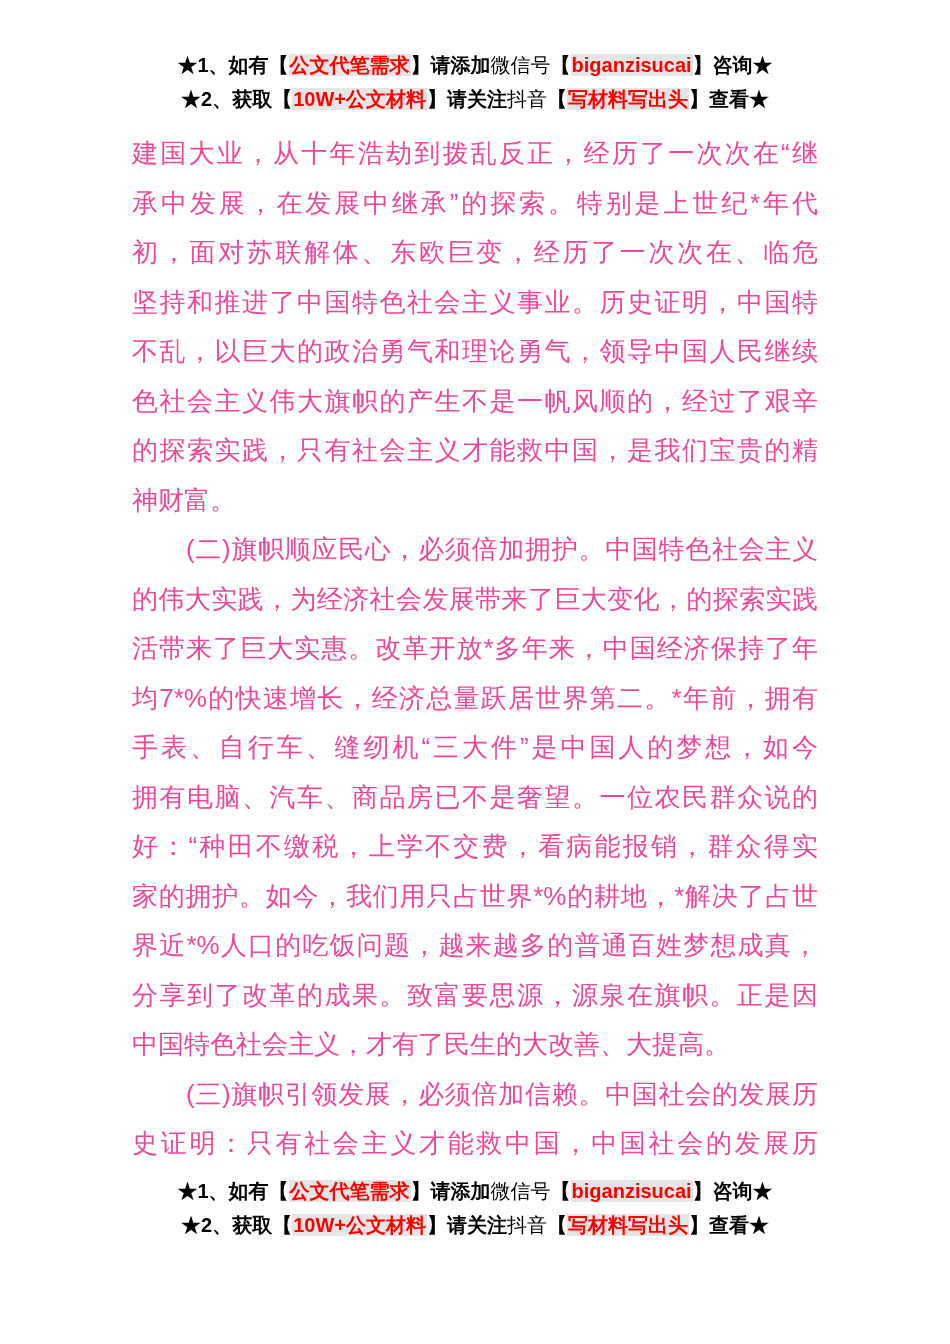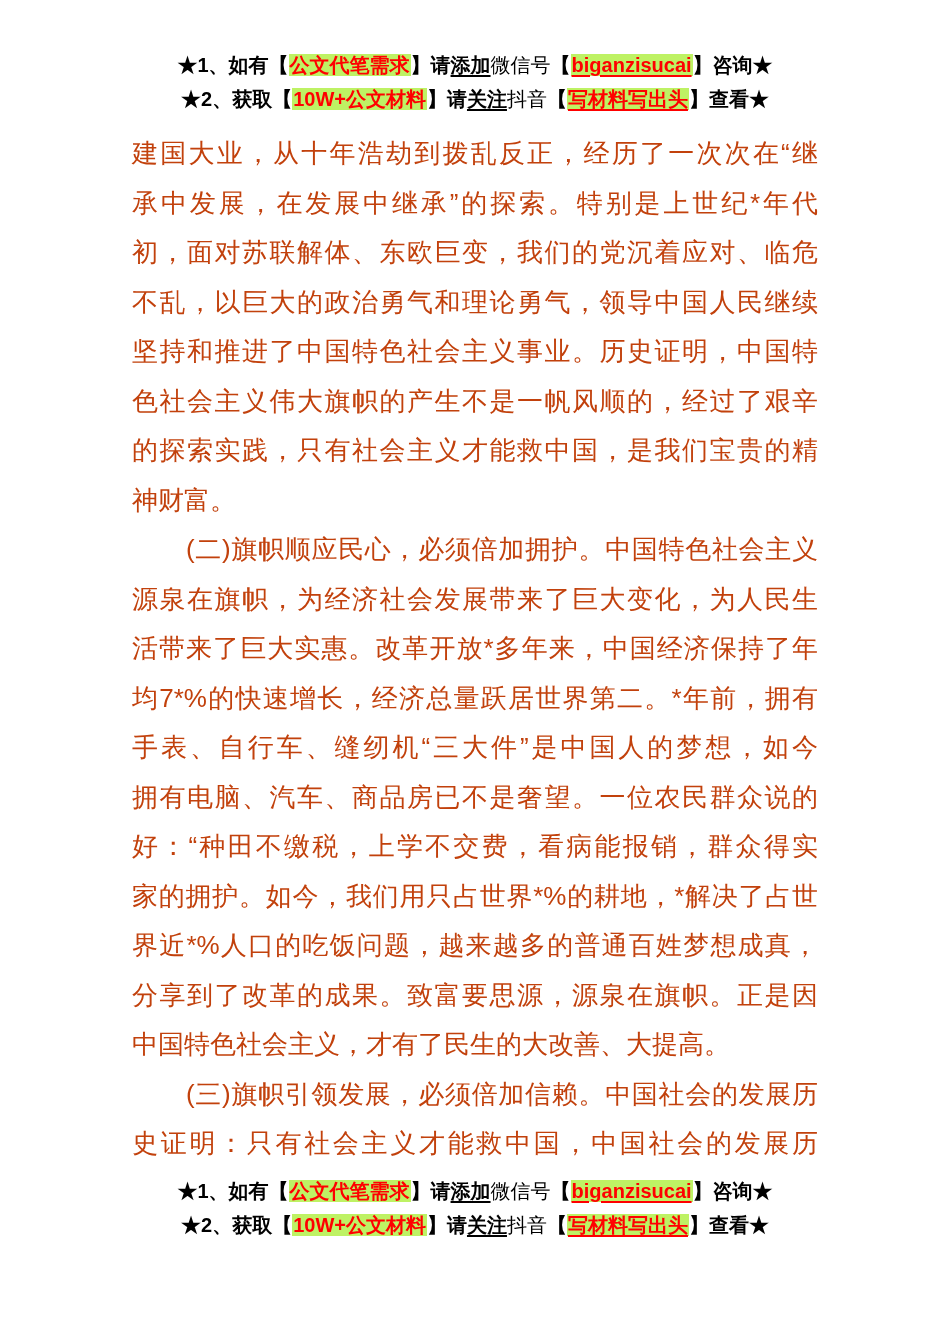--- a/index.html
+++ b/index.html
@@ -21,66 +21,65 @@
     text-align:center;
     font-weight:700;
     font-size:20px;
     line-height:33px;
     letter-spacing:0px;
     white-space:nowrap;
   }
   .banner-header{padding-top:49px;}
   .banner-footer{margin-top:6px;}
   .banner .rg{font-weight:400;font-family:Liberation Mono, monospace;}
-  .banner .hl{background:#bef264;padding:0 1px;}
+  .banner .hl{background:#e5e5e5;padding:0 1px;}
   .banner .ul{
-    text-decoration:underline;
     text-decoration-thickness:2px;
     text-underline-offset:3px;
   }
   
   .doc-body{
     margin-top:12px;
     padding:0 132px;
   }
   .tline{
     font-size:26px;
     line-height:49.5px;
     height:49.5px;
     text-align:justify;
     text-align-last:justify;
     text-justify:inter-ideograph;
-    color:#c2410c;
+    color:#ec4899;
   }
   .tline.lastline{
     text-align-last:left;
   }
   .tline.indent{
     text-indent:54px;
   }
 </style>
 </head>
 <body>
 
 <div class="page">
   <div class="banner banner-header">
       <div><span>★1、如有【</span><span class="hl" style="color: rgb(255, 0, 0);">公文代笔需求</span><span>】请</span><span class="ul">添加</span><span class="rg">微信号</span><span>【</span><span class="hl ul" style="color: rgb(255, 0, 0);">biganzisucai</span><span>】咨询★</span></div>
       <div><span>★2、获取【</span><span class="hl" style="color: rgb(255, 0, 0);">10W+公文材料</span><span>】请</span><span class="ul">关注</span><span class="rg">抖音</span><span>【</span><span class="hl ul" style="color: rgb(255, 0, 0);">写材料写出头</span><span>】查看★</span></div>
     </div>
   <div class="doc-body">
       <div class="tline">建国大业，从十年浩劫到拨乱反正，经历了一次次在“继</div>
       <div class="tline">承中发展，在发展中继承”的探索。特别是上世纪*年代</div>
-      <div class="tline">初，面对苏联解体、东欧巨变，我们的党沉着应对、临危</div>
+      <div class="tline">初，面对苏联解体、东欧巨变，经历了一次次在、临危</div>
+      <div class="tline">坚持和推进了中国特色社会主义事业。历史证明，中国特</div>
       <div class="tline">不乱，以巨大的政治勇气和理论勇气，领导中国人民继续</div>
-      <div class="tline">坚持和推进了中国特色社会主义事业。历史证明，中国特</div>
       <div class="tline">色社会主义伟大旗帜的产生不是一帆风顺的，经过了艰辛</div>
       <div class="tline">的探索实践，只有社会主义才能救中国，是我们宝贵的精</div>
       <div class="tline lastline">神财富。</div>
       <div class="tline indent">(二)旗帜顺应民心，必须倍加拥护。中国特色社会主义</div>
-      <div class="tline">源泉在旗帜，为经济社会发展带来了巨大变化，为人民生</div>
+      <div class="tline">的伟大实践，为经济社会发展带来了巨大变化，的探索实践</div>
       <div class="tline">活带来了巨大实惠。改革开放*多年来，中国经济保持了年</div>
       <div class="tline">均7*%的快速增长，经济总量跃居世界第二。*年前，拥有</div>
       <div class="tline">手表、自行车、缝纫机“三大件”是中国人的梦想，如今</div>
       <div class="tline">拥有电脑、汽车、商品房已不是奢望。一位农民群众说的</div>
       <div class="tline">好：“种田不缴税，上学不交费，看病能报销，群众得实</div>
       <div class="tline">家的拥护。如今，我们用只占世界*%的耕地，*解决了占世</div>
       <div class="tline">界近*%人口的吃饭问题，越来越多的普通百姓梦想成真，</div>
       <div class="tline">分享到了改革的成果。致富要思源，源泉在旗帜。正是因</div>
       <div class="tline lastline">中国特色社会主义，才有了民生的大改善、大提高。</div>
       <div class="tline indent">(三)旗帜引领发展，必须倍加信赖。中国社会的发展历</div>

